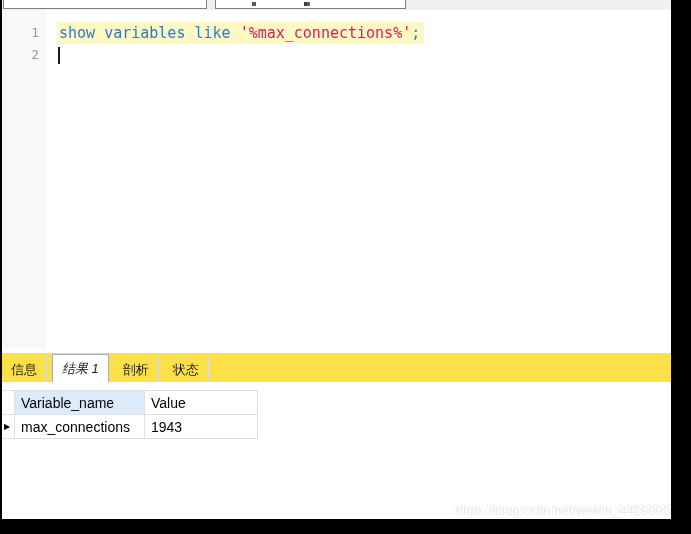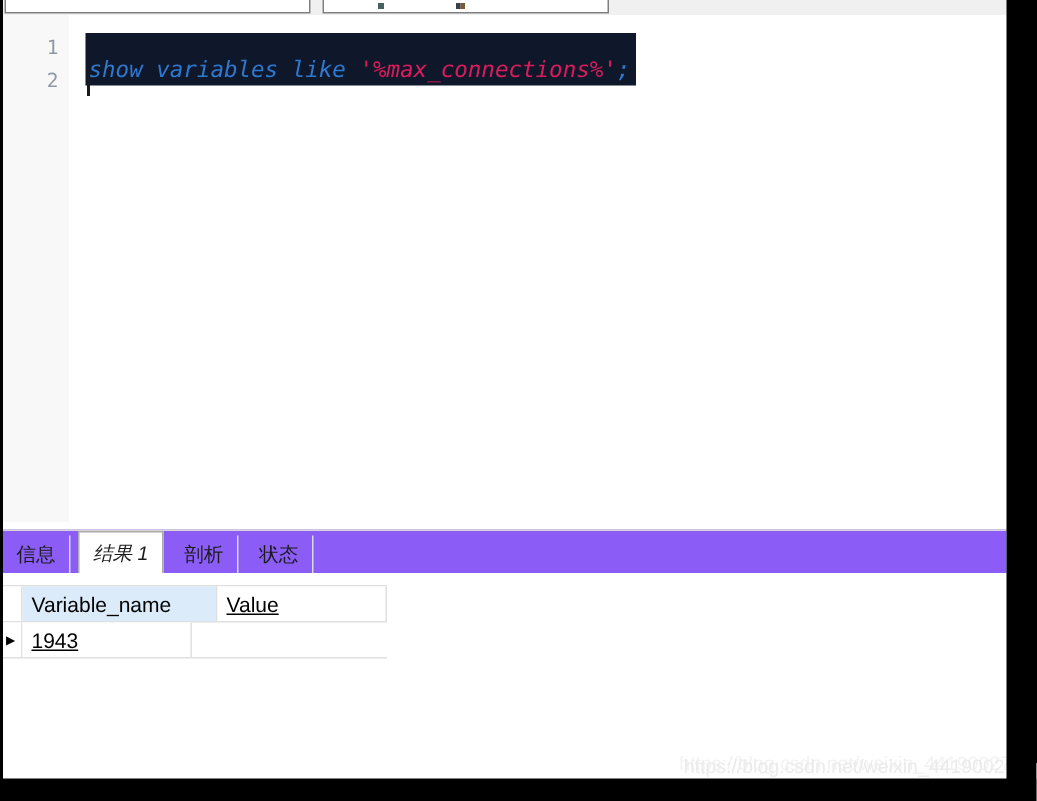--- a/index.html
+++ b/index.html
@@ -16,40 +16,40 @@
   .speck-b { left:88px; background:#3b4048; box-shadow:3px 0 0 #7a5a33; width:3px; }
 
   
   .editor { position:absolute; top:10px; left:2px; width:669px; height:343px; background:#fff; }
   .gutter { position:absolute; top:0; left:0; width:44px; height:338px; background:#f8f8f8; }
   .line-num { position:absolute; right:7px; width:30px; text-align:right;
               font-family:"DejaVu Sans Mono", monospace; font-size:13px; color:#8d99a6; }
   .ln-1 { top:15px; } .ln-2 { top:37px; }
   .code-line { position:absolute; left:55px; top:12px; height:22px; white-space:pre;
                font-family:"DejaVu Sans Mono", monospace; font-size:15px; line-height:22px; }
-  .selection { background:#0f172a; padding:13px 4px 0 2px; display:inline-block;font-style:italic; }
+  .selection { background:#fef9c3; padding:0 4px 0 2px; display:inline-block; }
   .tok-keyword { color:#2e79d0; }
   .tok-string  { color:#db1c5c; }
   .caret { position:absolute; left:56px; top:37px; width:2px; height:17px; background:#1a1a1a; }
 
   
-  .tabbar { position:absolute; top:353px; left:2px; width:669px; height:29px; background:#8b5cf6;
+  .tabbar { position:absolute; top:353px; left:2px; width:669px; height:29px; background:#fde047;
             border-top:1px solid #d6d6d6; display:flex; align-items:flex-end; }
   .tab { height:25px; line-height:25px; padding:0 9px; margin-right:5px; font-size:13px; color:#1a1a1a;
          border-right:1px solid #dadada; }
   .tab.active { height:28px; line-height:27px; background:#fff; border:1px solid #ababab; border-bottom:none;font-style:italic; }
 
   
   .grid { position:absolute; top:382px; left:2px; width:669px; height:137px; background:#fff; }
   .gtable { position:absolute; top:8px; left:0; border-top:1px solid #e0e0e0; }
   .grow { display:flex; height:24px; border-bottom:1px solid #e0e0e0; font-size:14px; color:#000; }
   .gcell { border-right:1px solid #e0e0e0; display:flex; align-items:center; padding-left:6px; background:#fff; }
   .c-gut { width:13px; padding-left:2px; }
   .c-var { width:130px; }
-  .c-val { width:113px;text-decoration:underline; }
+  .c-val { width:113px; }
   .hdr .c-var { background:#dcebfa; }
   .arrow { font-size:8px; color:#000; line-height:1; }
 
   
   .watermark { position:absolute; top:501px; right:14px; height:18px; font-size:13px; color:#f0f0f0; }
   .wm-a { position:absolute; right:3px; top:0; white-space:nowrap; color:#f2f2f2; }
   .wm-b { position:absolute; right:0; top:2px; white-space:nowrap; color:#ebebeb; }
 
   
   .frame { position:absolute; background:#000; z-index:5; }
@@ -90,20 +90,21 @@
     <div class="gtable">
       <div class="grow hdr">
         <div class="gcell c-gut"></div>
         <div class="gcell c-var">Variable_name</div>
         <div class="gcell c-val">Value</div>
       </div>
       <div class="grow">
         <div class="gcell c-gut">
           <span class="arrow">▶</span>
         </div>
+        <div class="gcell c-var">max_connections</div>
         <div class="gcell c-val">1943</div>
       </div>
     </div>
   </div>
 
   <div class="watermark">
     <span class="wm-a">https://blog.csdn.net/weixin_44190027</span>
     <span class="wm-b">https://blog.csdn.net/weixin_44190027</span>
   </div>
 

